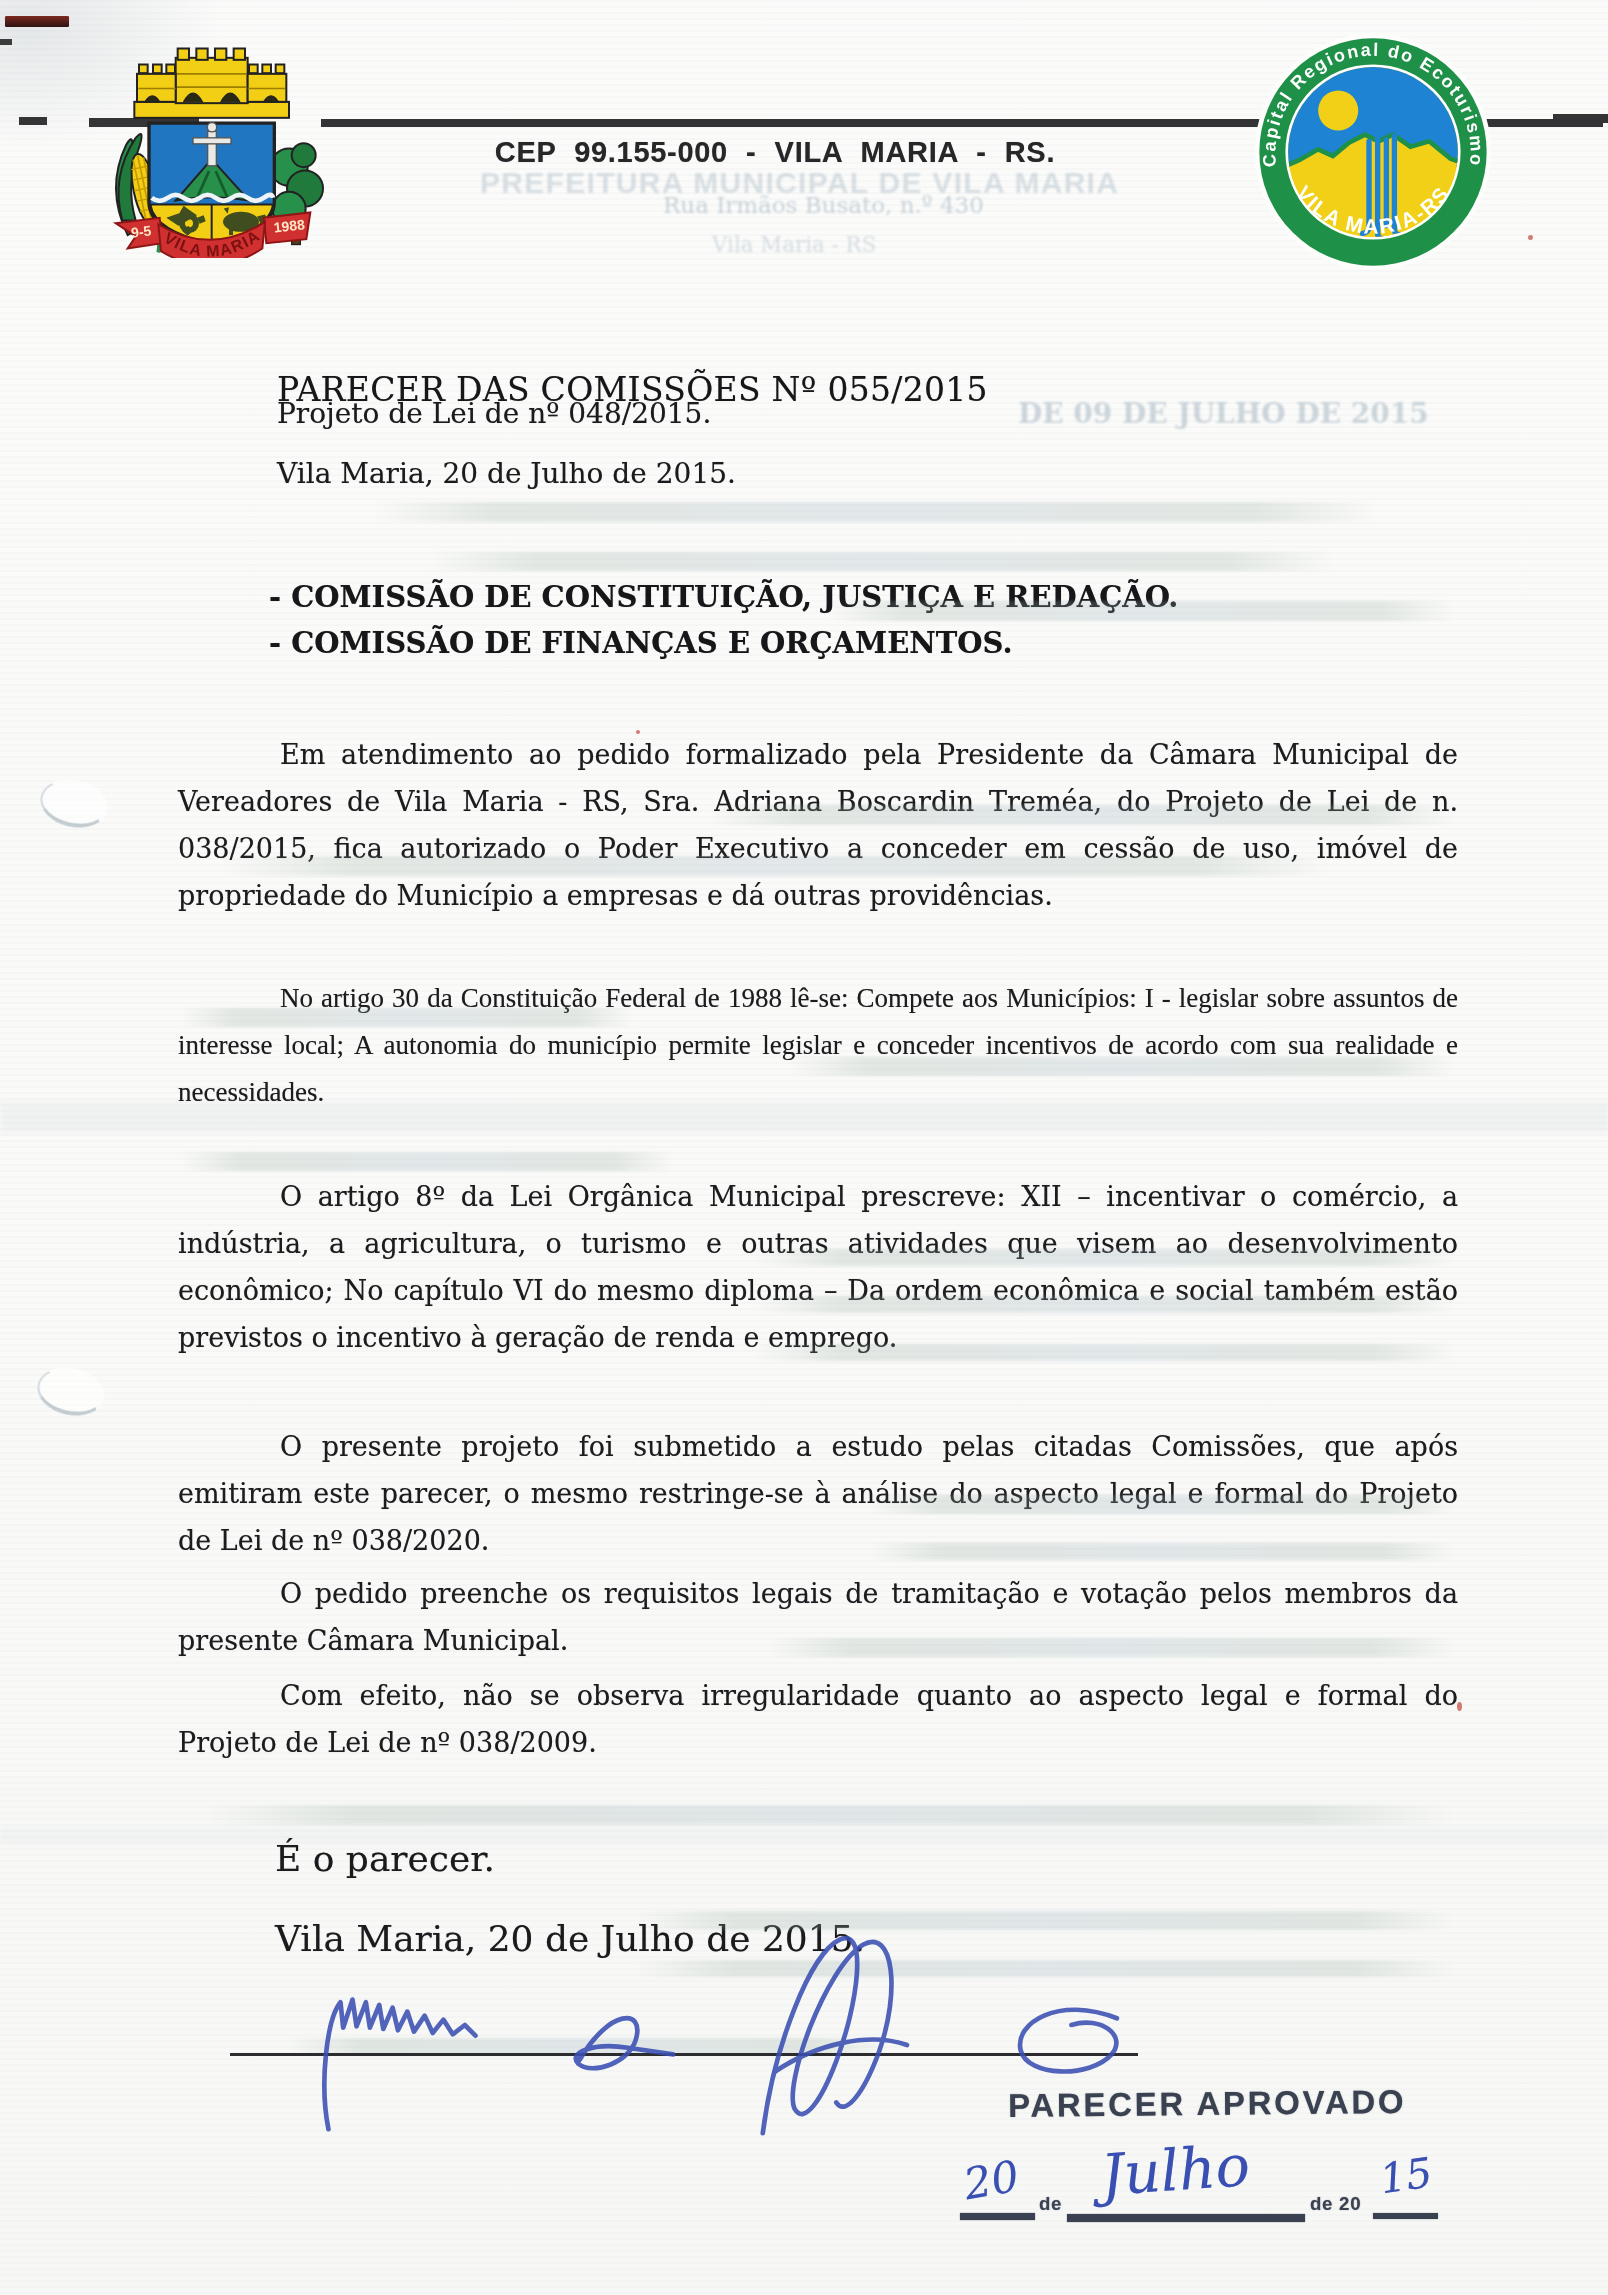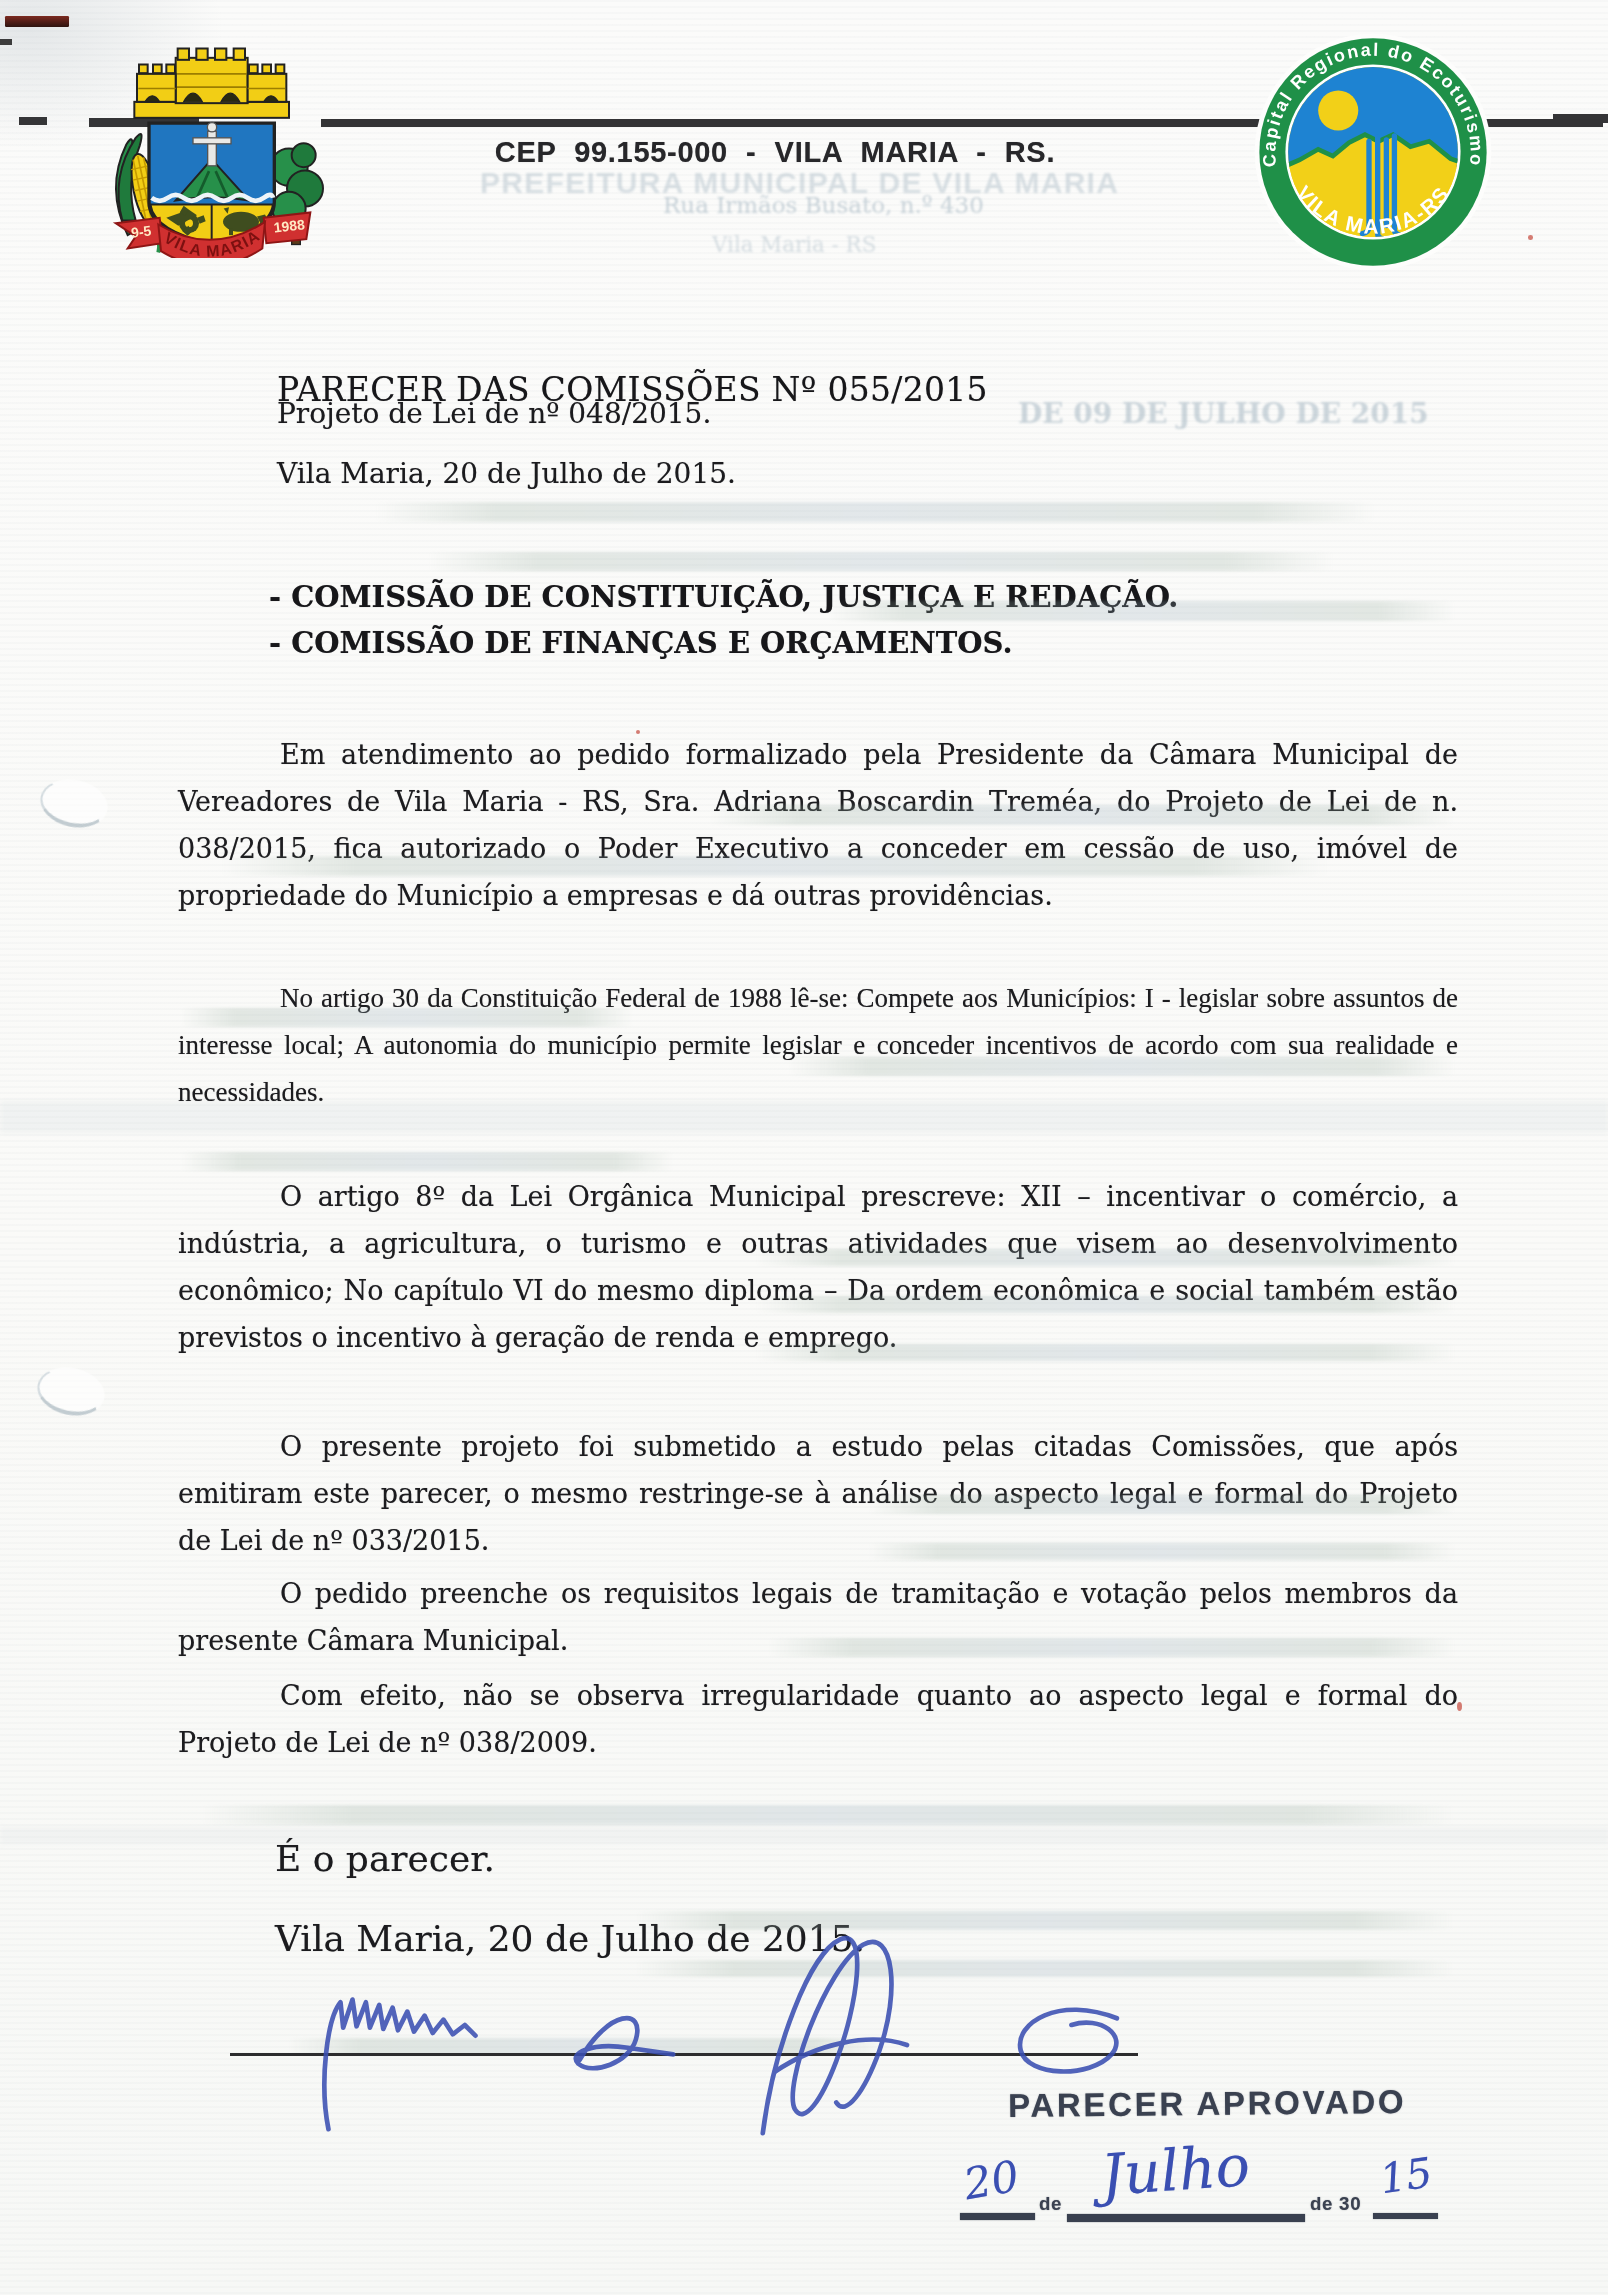--- a/index.html
+++ b/index.html
@@ -192,21 +192,21 @@
   <div class="abs doc-title scan-ink" style="left:277px;top:326px;">PARECER DAS COMISSÕES Nº 055/2015</div>
   <div class="abs doc-sub scan-ink" style="left:277px;top:397px;">Projeto de Lei de nº 048/2015.</div>
   <div class="abs doc-sub scan-ink" style="left:277px;top:457px;">Vila Maria, 20 de Julho de 2015.</div>
 
   <div class="abs committee scan-ink" style="left:269px;top:580px;">- COMISSÃO DE CONSTITUIÇÃO, JUSTIÇA E REDAÇÃO.</div>
   <div class="abs committee scan-ink" style="left:269px;top:626px;">- COMISSÃO DE FINANÇAS E ORÇAMENTOS.</div>
 
   <div class="abs bodypar scan-ink" style="left:178px;top:731px;">Em atendimento ao pedido formalizado pela Presidente da Câmara Municipal de Vereadores de Vila Maria - RS, Sra. Adriana Boscardin Treméa, do Projeto de Lei de n. 038/2015, fica autorizado o Poder Executivo a conceder em cessão de uso, imóvel de propriedade do Município a empresas e dá outras providências.</div>
   <div class="abs bodypar scan-ink" style="left:178px;top:975px;font-family:Liberation Serif, serif;">No artigo 30 da Constituição Federal de 1988 lê-se: Compete aos Municípios: I - legislar sobre assuntos de interesse local; A autonomia do município permite legislar e conceder incentivos de acordo com sua realidade e necessidades.</div>
   <div class="abs bodypar scan-ink" style="left:178px;top:1173px;">O artigo 8º da Lei Orgânica Municipal prescreve: XII – incentivar o comércio, a indústria, a agricultura, o turismo e outras atividades que visem ao desenvolvimento econômico; No capítulo VI do mesmo diploma – Da ordem econômica e social também estão previstos o incentivo à geração de renda e emprego.</div>
-  <div class="abs bodypar scan-ink" style="left:178px;top:1423px;">O presente projeto foi submetido a estudo pelas citadas Comissões, que após emitiram este parecer, o mesmo restringe-se à análise do aspecto legal e formal do Projeto de Lei de nº 033/2015.</div>
+  <div class="abs bodypar scan-ink" style="left:178px;top:1423px;">O presente projeto foi submetido a estudo pelas citadas Comissões, que após emitiram este parecer, o mesmo restringe-se à análise do aspecto legal e formal do Projeto de Lei de nº 038/2020.</div>
   <div class="abs bodypar scan-ink" style="left:178px;top:1570px;">O pedido preenche os requisitos legais de tramitação e votação pelos membros da presente Câmara Municipal.</div>
   <div class="abs bodypar scan-ink" style="left:178px;top:1672px;">Com efeito, não se observa irregularidade quanto ao aspecto legal e formal do Projeto de Lei de nº 038/2009.</div>
 
   <div class="abs closing scan-ink" style="left:275px;top:1838px;">É o parecer.</div>
   <div class="abs closing scan-ink" style="left:275px;top:1918px;">Vila Maria, 20 de Julho de 2015.</div>
 
   <div class="ghost-bar" style="left:374px;top:502px;width:1002px;height:20px;"></div>
   <div class="ghost-bar" style="left:427px;top:552px;width:908px;height:18.7px;"></div>
   <div class="ghost-bar" style="left:828px;top:601px;width:628px;height:20px;"></div>
   <div class="ghost-bar" style="left:708px;top:805px;width:748px;height:20px;"></div>
@@ -248,19 +248,19 @@
   <div class="abs stamp stamp-title" style="left:1008px;top:2085px;">PARECER APROVADO</div>
 
   <div class="abs hand" style="left:964px;top:2155px;font-size:43px;transform:rotate(-10deg);">20</div>
   <div class="abs stamp-line" style="left:960px;top:2213px;width:75px;height:6.7px;"></div>
 
   <div class="abs stamp stamp-small" style="left:1039px;top:2193px;">de</div>
 
   <div class="abs hand" style="left:1101px;top:2137px;font-size:57px;transform:rotate(-4deg);">Julho</div>
   <div class="abs stamp-line" style="left:1067px;top:2214px;width:238px;height:8px;"></div>
 
-  <div class="abs stamp stamp-small" style="left:1310px;top:2193px;">de 30</div>
+  <div class="abs stamp stamp-small" style="left:1310px;top:2193px;">de 20</div>
 
   <div class="abs hand" style="left:1380px;top:2152px;font-size:41px;transform:rotate(-8deg);">15</div>
   <div class="abs stamp-line" style="left:1373px;top:2213px;width:65px;height:6px;"></div>
 
 </div>
 
 
 </body></html>

